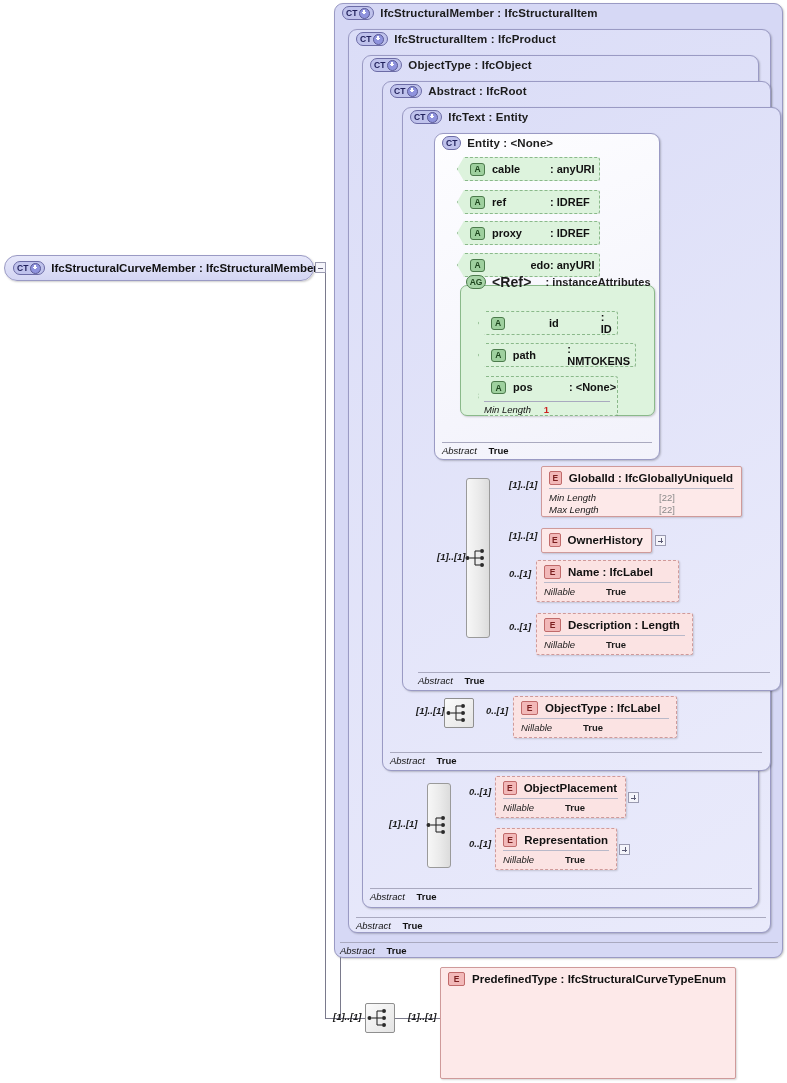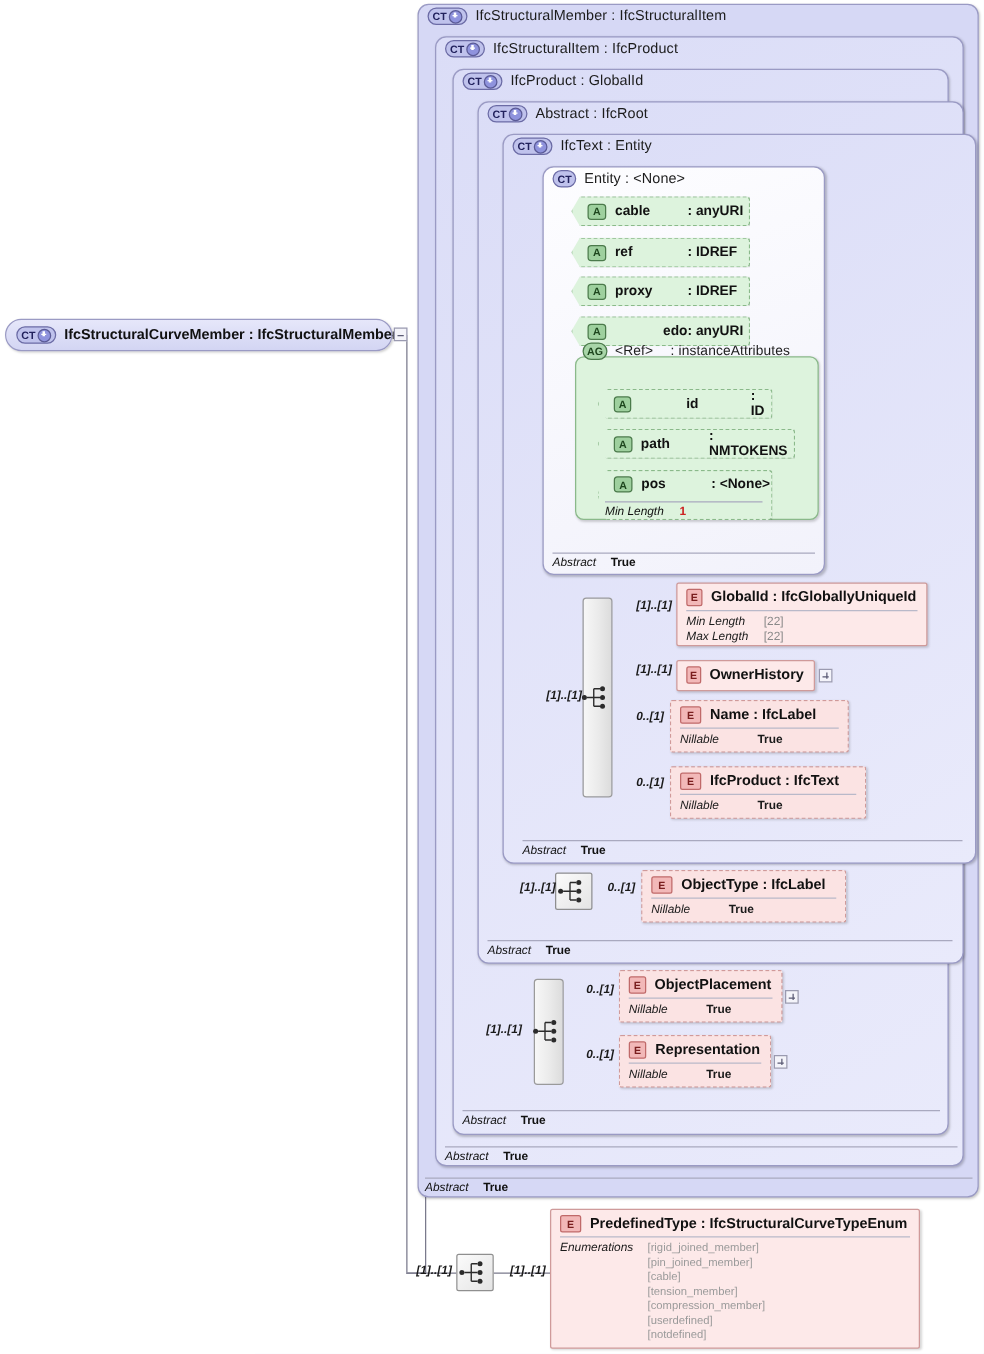--- a/index.html
+++ b/index.html
@@ -18,21 +18,21 @@
     border-radius:9px;
     box-shadow:1px 1px 2px rgba(0,0,0,.22);
   }
   .ctbox.white{background:#fbfbff;background-image:linear-gradient(160deg,#fdfdff 0%,#f2f2fb 100%);}
   .ctbox.lvl2{background-image:linear-gradient(150deg,#dbddf7 0%,#e9eafb 100%);}
 
   .boxhead{
     position:absolute;left:8px;top:4px;display:flex;align-items:center;
     white-space:nowrap;
   }
-  .boxhead .ttl{font-weight:normal;font-size:11.5px;color:#1c1c1c;letter-spacing:.1px;text-align:center;}
+  .boxhead .ttl{font-weight:bold;font-size:11.5px;color:#1c1c1c;letter-spacing:.1px;text-align:center;}
 
   
   .ct-ico{
     display:inline-flex;align-items:center;justify-content:center;
     height:14px;padding:0 3px;margin-right:6px;
     border:1px solid #6b6ba5;border-radius:7px;
     background:#bfc2ec;
     font-size:8.5px;font-weight:bold;color:#21215c;line-height:1;
     box-sizing:border-box;
   }
@@ -104,21 +104,21 @@
   .elem.solid{border-style:solid;border-color:#cf9a9a;background:#fde9e9;}
   .elem .ehead{display:flex;align-items:center;padding:4px 8px 3px 7px;white-space:nowrap;}
   .elem .ehead .nm{font-weight:bold;font-size:11.5px;}
   .elem .facets{
     border-top:1px solid #b9b9c9;margin:0 7px;padding:3px 0 2px 0;
     font-size:9.5px;
   }
   .facets .row{display:flex;line-height:12px;white-space:nowrap;}
   .facets .lbl{font-style:italic;width:62px;color:#1a1a1a;}
   .facets .val{font-weight:bold;color:#1a1a1a;}
-  .facets .val.gray{color:#8a8a8a;font-weight:normal;}
+  .facets .val.gray{color:#8a8a8a;font-weight:normal;margin-left:48px;}
   .facets .enumlist{color:#9a9a9a;font-size:9px;line-height:11.5px;}
 
   
   .minlen{
     position:absolute;font-size:9.5px;
   }
   .minlen .lbl{font-style:italic;}
   .minlen .v{color:#cc2222;font-weight:bold;margin-left:10px;}
 
   
@@ -254,21 +254,21 @@
 </div>
 <div class="hr" style="left:356px;top:917px;width:410px;"></div>
 <div class="abstract" style="left:356px;top:920px;">
   <span class="lbl">Abstract</span>
   <span class="v">True</span>
 </div>
 
 <div class="ctbox lvl2" style="left:362px;top:55px;width:397px;height:853px;"></div>
 <div class="boxhead" style="left:370px;top:58px;">
   <span class="ct-ico">CT<span class="plus"></span></span>
-  <span class="ttl">IfcProduct : GlobalId</span>
+  <span class="ttl">ObjectType : IfcObject</span>
 </div>
 <div class="hr" style="left:370px;top:888px;width:382px;"></div>
 <div class="abstract" style="left:370px;top:891px;">
   <span class="lbl">Abstract</span>
   <span class="v">True</span>
 </div>
 
 <div class="ctbox lvl2" style="left:382px;top:81px;width:389px;height:690px;"></div>
 <div class="boxhead" style="left:390px;top:84px;">
   <span class="ct-ico">CT<span class="plus"></span></span>
@@ -319,21 +319,21 @@
 </div>
 <div class="attr" style="left:457px;top:253px;width:143px;">
   <span class="a-ico">A</span>
   <span class="nm" style="width:58px;text-align:right;">edo</span>
   <span class="ty">: anyURI</span>
 </div>
 
 <div class="agbox" style="left:460px;top:285px;width:195px;height:131px;"></div>
 <div class="boxhead" style="left:466px;top:274px;">
   <span class="ag-ico">AG</span>
-  <span class="ttl" style="font-size:11px;">&lt;Ref&gt;</span>
+  <span class="ttl" style="font-size:14px;">&lt;Ref&gt;</span>
   <span class="ttl" style="font-size:11px;margin-left:14px;">: instanceAttributes</span>
 </div>
 
 <div class="attr" style="left:478px;top:311px;width:140px;">
   <span class="a-ico">A</span>
   <span class="nm" style="width:56px;padding-left:37px;">id</span>
   <span class="ty">: ID</span>
 </div>
 <div class="attr" style="left:478px;top:343px;width:158px;">
   <span class="a-ico">A</span>
@@ -402,21 +402,21 @@
         <span class="lbl">Nillable</span>
         <span class="val">True</span>
       </div>
     </div>
 </div>
 <div class="card" style="left:509px;top:568px;">0..[1]</div>
 
 <div class="elem" style="left:536px;top:613px;width:157px;height:42px;">
   <div class="ehead">
       <span class="e-ico">E</span>
-    <span class="nm">IfcProduct : IfcText</span>
+    <span class="nm">Description : Length</span>
     </div>
   <div class="facets">
       <div class="row">
         <span class="lbl">Nillable</span>
         <span class="val">True</span>
       </div>
     </div>
 </div>
 <div class="card" style="left:509px;top:621px;">0..[1]</div>
 
@@ -505,27 +505,13 @@
   <circle cx="17" cy="18" r="2" fill="#2b2b2b"></circle>
 </svg>
 <div class="card" style="left:333px;top:1011px;">[1]..[1]</div>
 <div class="card" style="left:408px;top:1011px;">[1]..[1]</div>
 
 <div class="elem solid" style="left:440px;top:967px;width:296px;height:112px;">
   <div class="ehead">
       <span class="e-ico">E</span>
     <span class="nm">PredefinedType : IfcStructuralCurveTypeEnum</span>
     </div>
-  <div class="facets">
-    <div class="row">
-      <span class="lbl" style="width:70px;">Enumerations</span>
-      <span class="enumlist" id="enum-list">
-          <div>[rigid_joined_member]</div>
-          <div>[pin_joined_member]</div>
-          <div>[cable]</div>
-          <div>[tension_member]</div>
-          <div>[compression_member]</div>
-          <div>[userdefined]</div>
-          <div>[notdefined]</div>
-        </span>
-    </div>
-  </div>
 </div>
 
 </body></html>

